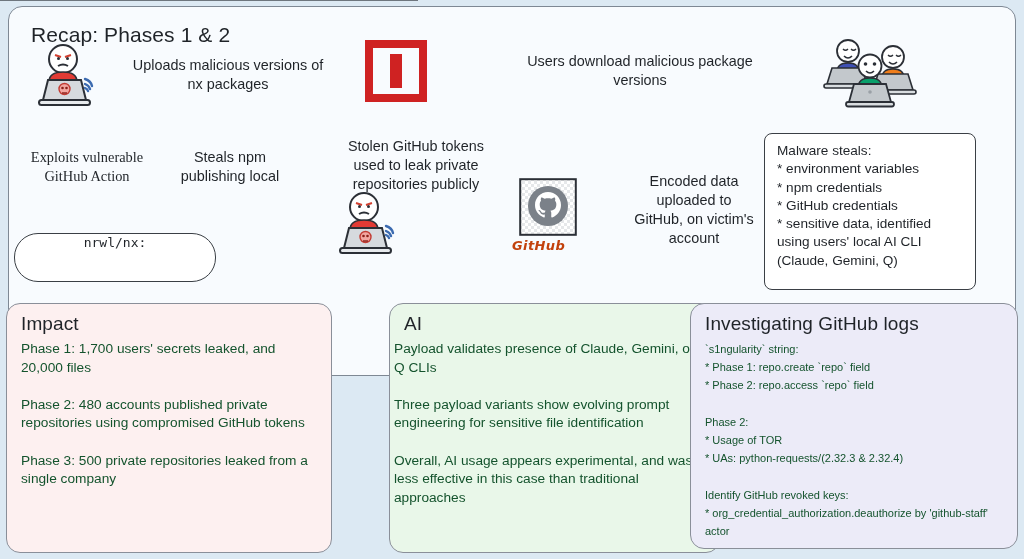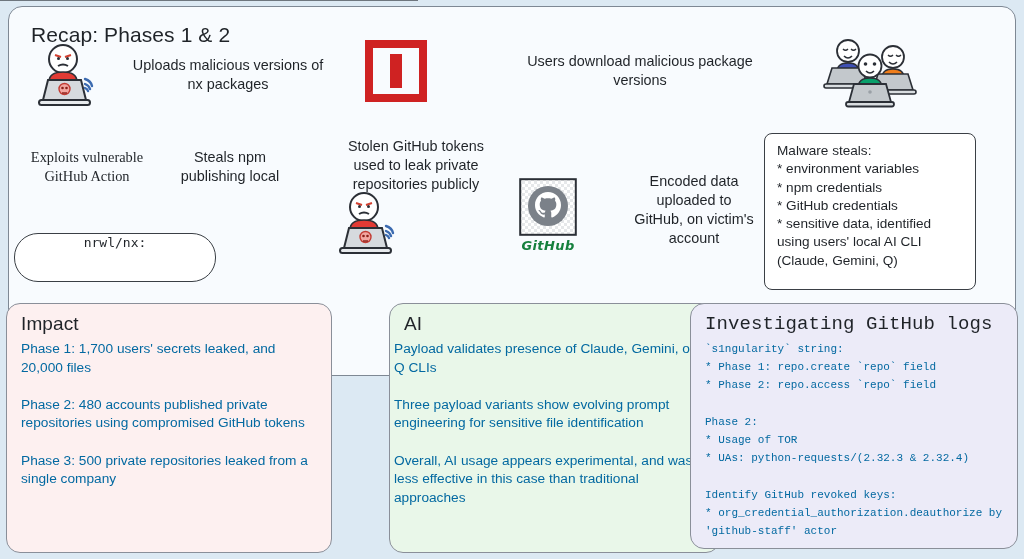--- a/index.html
+++ b/index.html
@@ -47,39 +47,38 @@
     width: 331px; height: 250px;
     background: #e9f7e9;
     border-color: #8a8f99;
     margin-left: 44px;
   }
   #logs-panel {
     left: 690px; top: 303px;
     width: 328px; height: 246px;
     background: #ecebf8;
     border-color: #8a8f99;
-    font-family: Liberation Mono, monospace;
   }
 
   .panel-title {
     position: absolute;
     font-size: 19px;
     font-weight: 400;
     color: #1f2328;
     letter-spacing: .1px;
     white-space: nowrap;
   }
   #recap-title { left: 22px; top: 16px; font-size: 21px; }
   .bp-title { left: 14px; top: 9px; }
 
   .body-text {
     position: absolute;
     font-size: 13.7px;
     line-height: 18.6px;
-    color: #0369a1;
+    color: #14532d;
     white-space: pre-wrap;
   }
   #impact-body { left: 14px; top: 36px; width: 300px; }
   #ai-body     { left: 4px; top: 36px; width: 306px; }
   #logs-body   { left: 14px; top: 36px; width: 308px; font-size: 11px; line-height: 18.2px; }
 
   
   .dlabel {
     position: absolute;
     font-size: 14.4px;
@@ -131,23 +130,23 @@
     font-size: 13.6px;
     line-height: 18.3px;
     white-space: pre-line;
     color: #1f2328;
   }
 
   
   #github-icon { position: absolute; left: 519px; top: 178px; width: 58px; height: 58px; }
   #github-label {
     position: absolute; left: 512px; top: 238px; width: 72px;
-    text-align: center; font-size: 13px;
+    font-size: 13px;
     font-family: "DejaVu Sans", sans-serif; font-style: italic; font-weight: 700;
-    color: #15803d; letter-spacing: .4px;
+    color: #c2410c; letter-spacing: .4px;
   }
 
   
   .figure { position: absolute; }
   #hacker1  { left: 33px;  top: 42px;  width: 78px; height: 72px; }
   #hacker2  { left: 334px; top: 190px; width: 74px; height: 70px; }
   #nx-logo  { left: 365px; top: 40px;  width: 62px; height: 62px; }
   #users    { left: 818px; top: 38px;  width: 104px; height: 78px; }
 </style>
 </head>

